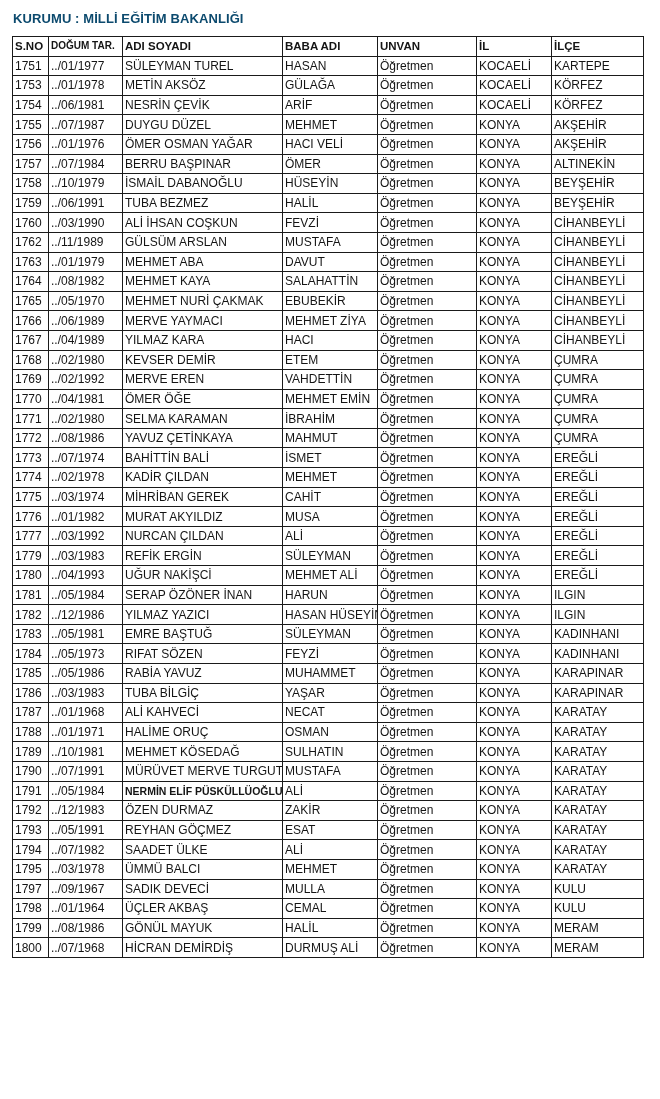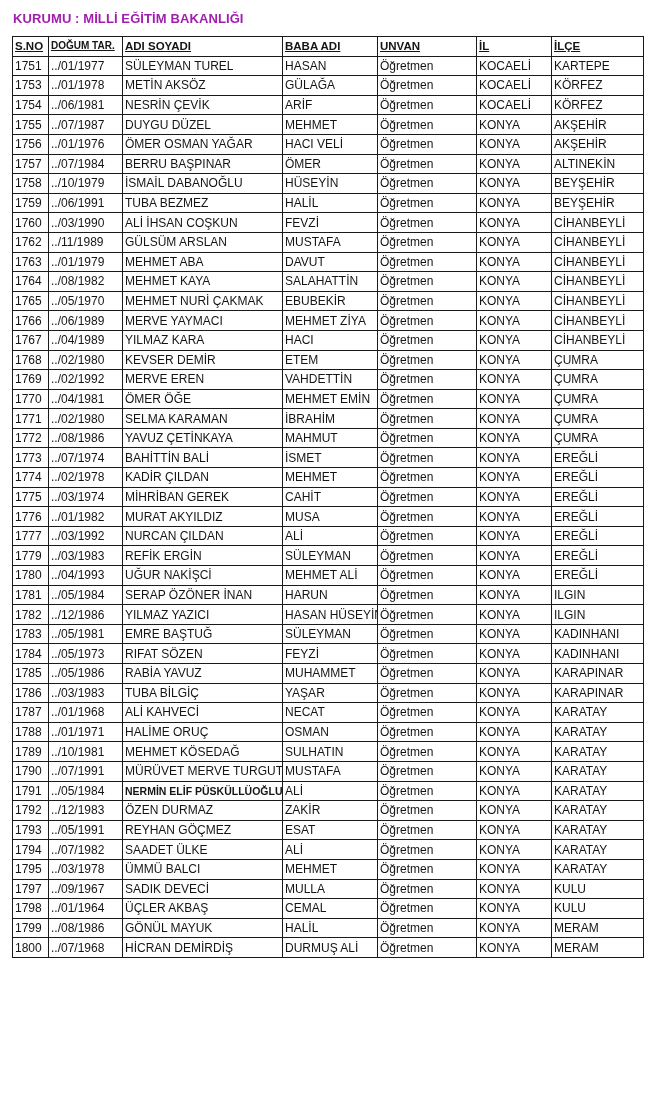--- a/index.html
+++ b/index.html
@@ -1,32 +1,32 @@
 <!DOCTYPE html>
 <html><head>
 <meta charset="utf-8">
 <style>
   html, body { margin:0; padding:0; background:#ffffff; }
   body { width:660px; height:1099px; position:relative; overflow:hidden;
          font-family:"Liberation Sans", "DejaVu Sans", sans-serif; color:#111; }
   .title { position:absolute; left:13px; top:11px; font-size:13px; font-weight:bold;
-           letter-spacing:0.1px; color:#a21caf; white-space:nowrap; }
+           letter-spacing:0.1px; color:#0c4a6e; white-space:nowrap; }
   table.list { position:absolute; left:12px; top:36px; border-collapse:collapse;
                table-layout:fixed; width:631px; }
   table.list col.c-sno { width:36px; }
   table.list col.c-dob { width:74px; }
   table.list col.c-name { width:160px; }
   table.list col.c-father { width:95px; }
   table.list col.c-title { width:99px; }
   table.list col.c-il { width:75px; }
   table.list col.c-ilce { width:92px; }
   table.list th, table.list td { border:1.2px solid #1a1a1a; height:18.6px; padding:0 2px;
            font-size:12px; line-height:18px; white-space:nowrap; overflow:hidden;
            text-align:left; vertical-align:middle; color:#141414; }
-  table.list th { font-weight:bold; font-size:11.5px;text-decoration:underline; }
+  table.list th { font-weight:bold; font-size:11.5px; }
   table.list th.h-dob { font-size:10px; }
   table.list td.sno { text-align:left; padding-right:1px; }
   table.list td.small { font-size:10.5px;font-weight:bold; }
   table.list { border:1.6px solid #111; }
 </style>
 </head>
 <body>
 
 <div class="title">KURUMU : MİLLİ EĞİTİM BAKANLIĞI</div>
 

